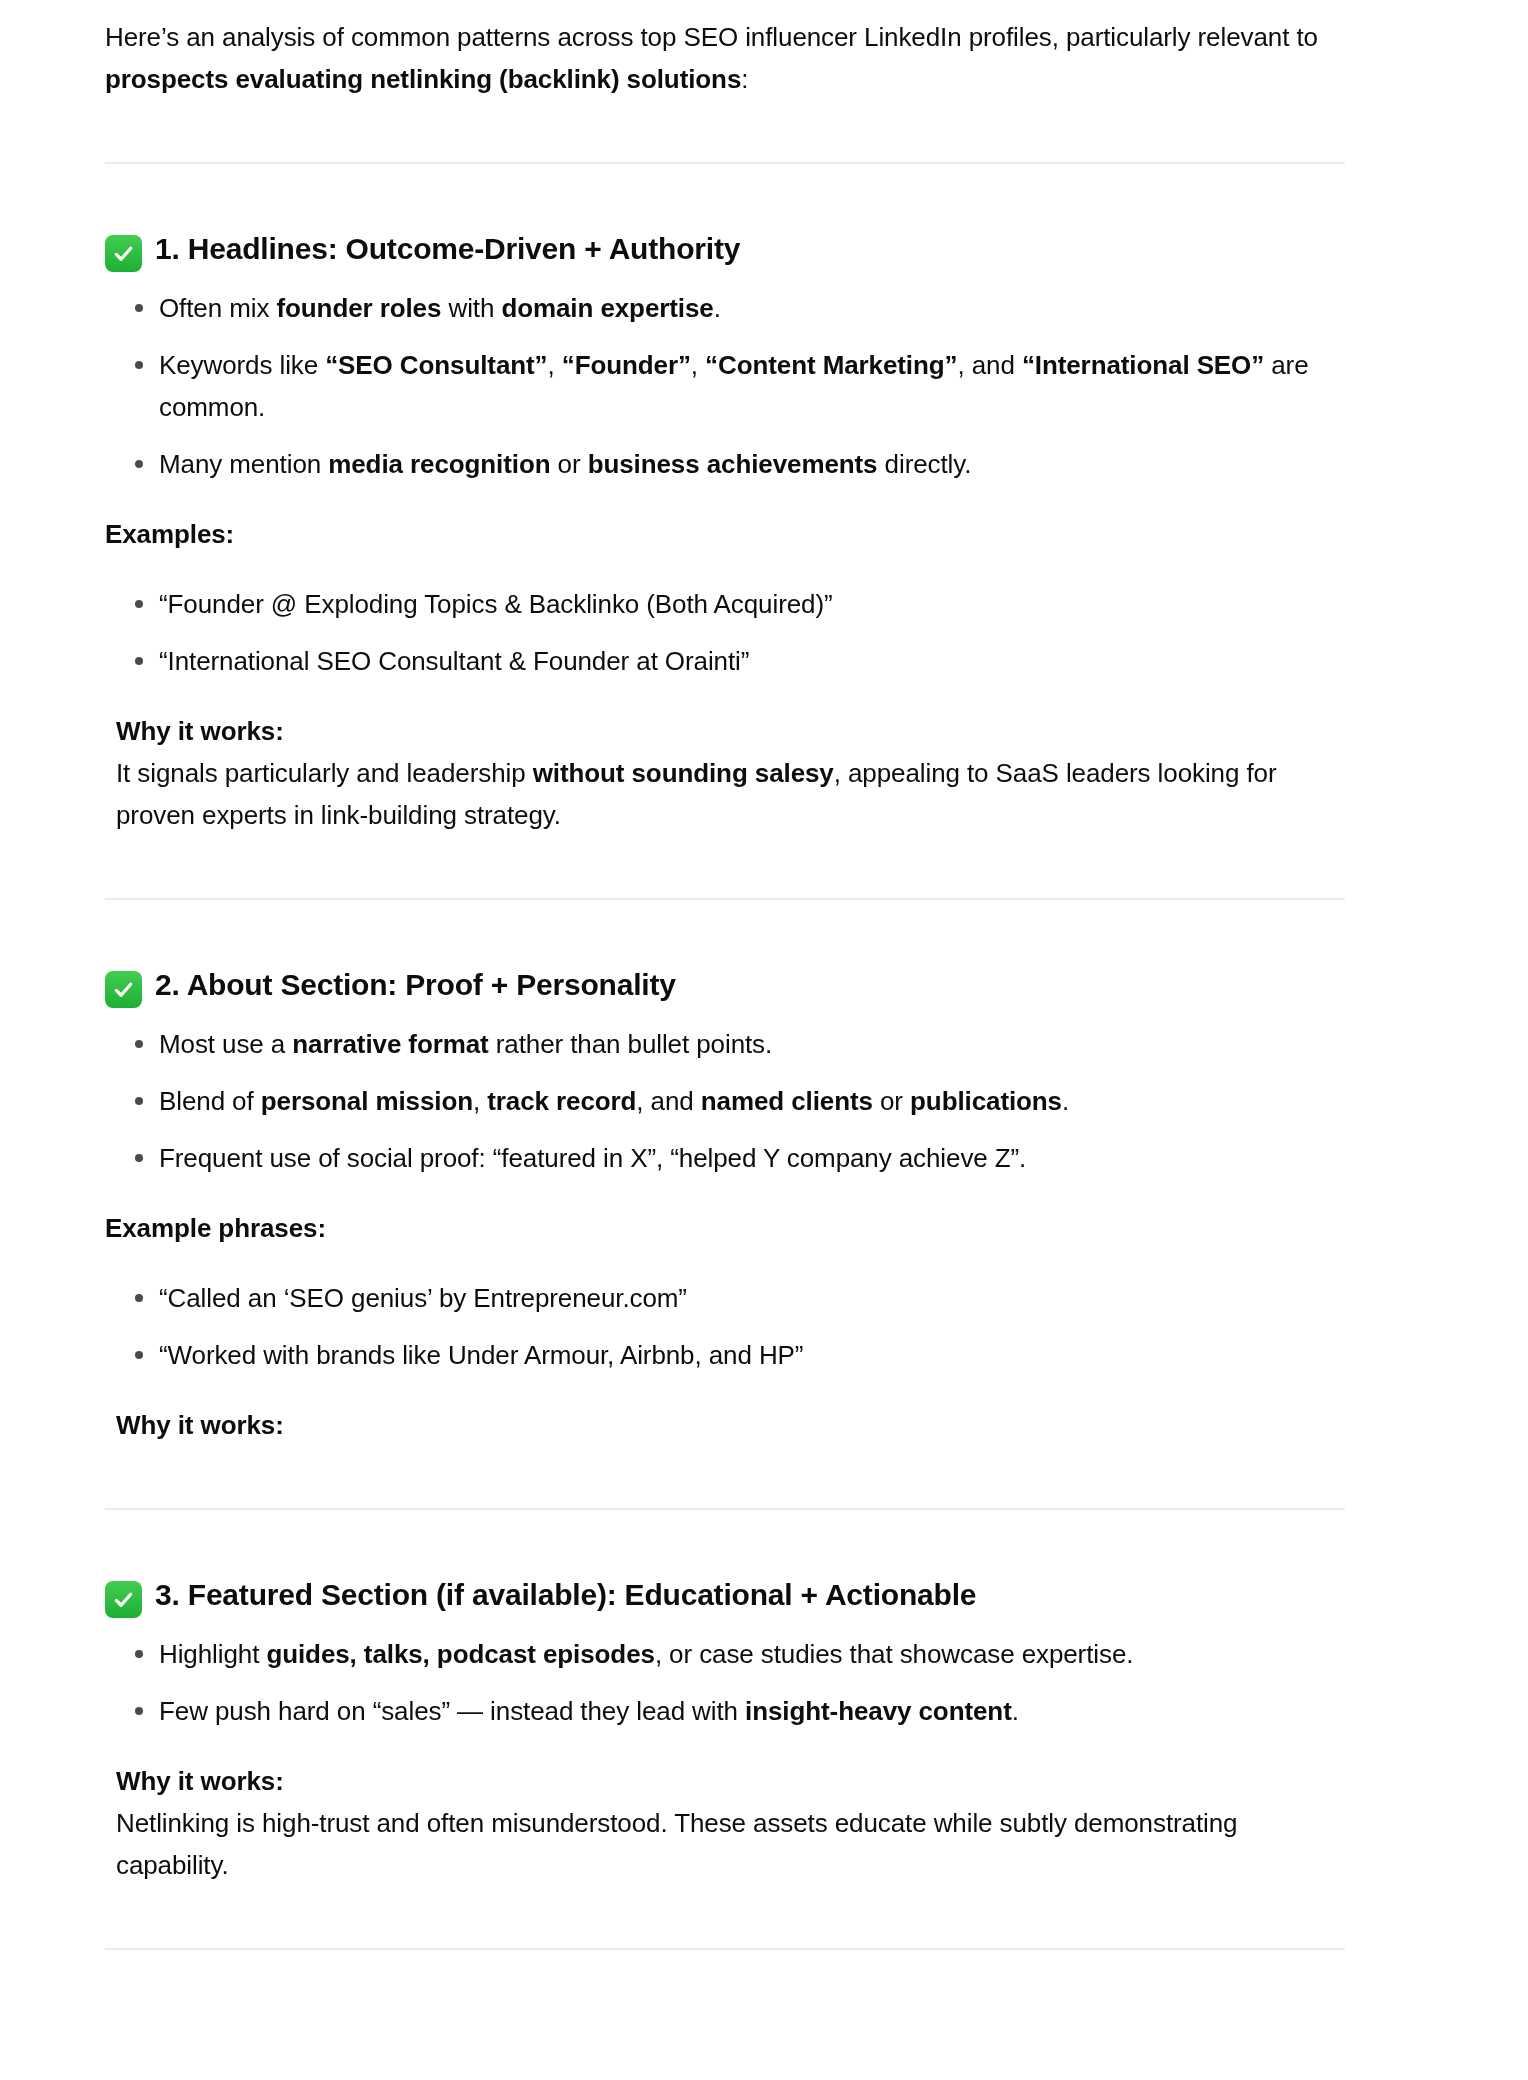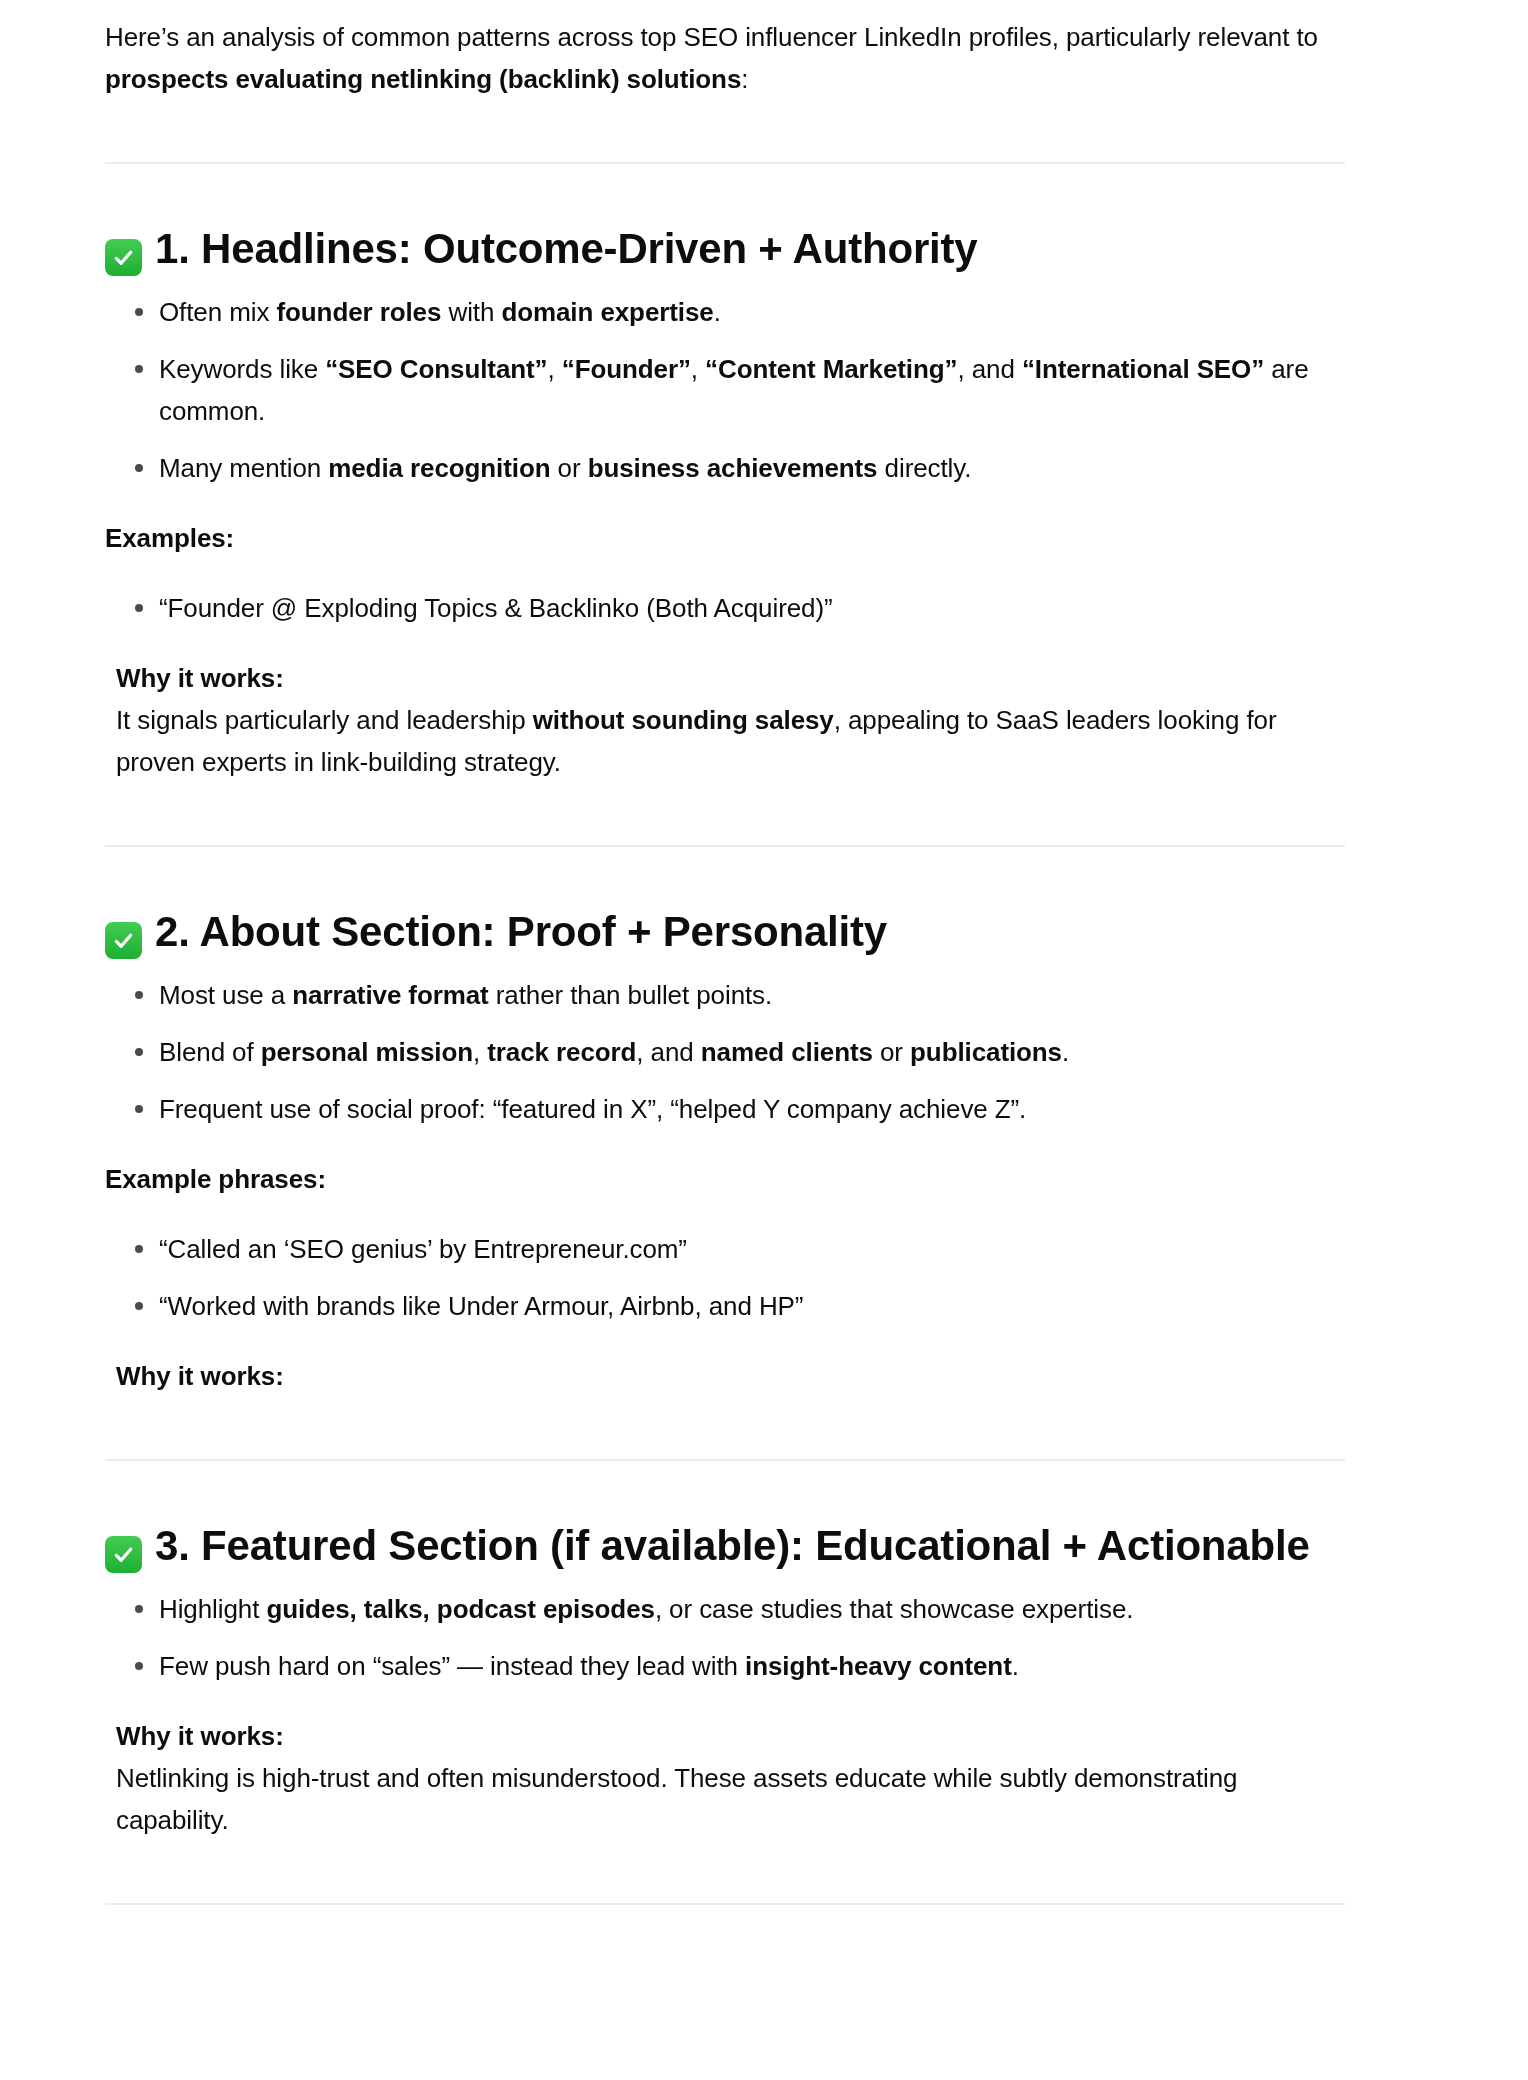--- a/index.html
+++ b/index.html
@@ -26,21 +26,21 @@
   p.intro { margin-top: 0; }
   .b { font-weight: 700; }
   .i { }
   hr.divider {
     border: none;
     border-top: 2px solid #ececec;
     margin: 62px 0;
     height: 0;
   }
   h3.section-title {
-    font-size: 42px;
+    font-size: 30px;
     line-height: 46px;
     font-weight: 700;
     margin: 0 0 14px 0;
     letter-spacing: -0.2px;
   }
   .check-badge {
     display: inline-flex;
     align-items: center;
     justify-content: center;
     width: 37px;
@@ -90,20 +90,21 @@
         </span><span>1. Headlines: Outcome-Driven + Authority</span>
     </h3>
     <ul class="bullet-list">
       <li><span>Often mix </span><span class="b">founder roles</span><span> with </span><span class="b">domain expertise</span><span>.</span></li>
       <li><span>Keywords like </span><span class="b">“SEO Consultant”</span><span>, </span><span class="b">“Founder”</span><span>, </span><span class="b">“Content Marketing”</span><span>, and </span><span class="b">“International SEO”</span><span> are common.</span></li>
       <li><span>Many mention </span><span class="b">media recognition</span><span> or </span><span class="b">business achievements</span><span> directly.</span></li>
     </ul>
     <p class="b">Examples:</p>
     <ul class="bullet-list">
       <li><span class="i">“Founder @ Exploding Topics &amp; Backlinko (Both Acquired)”</span></li>
+      <li><span class="i">“International SEO Consultant &amp; Founder at Orainti”</span></li>
     </ul>
     <p class="why">
       <strong>Why it works:</strong><br>
       <span><span>It signals particularly and leadership </span><span class="b">without sounding salesy</span><span>, appealing to SaaS leaders looking for proven experts in link-building strategy.</span></span>
     </p>
   </section>
 
   <hr class="divider">
 
   <section>

